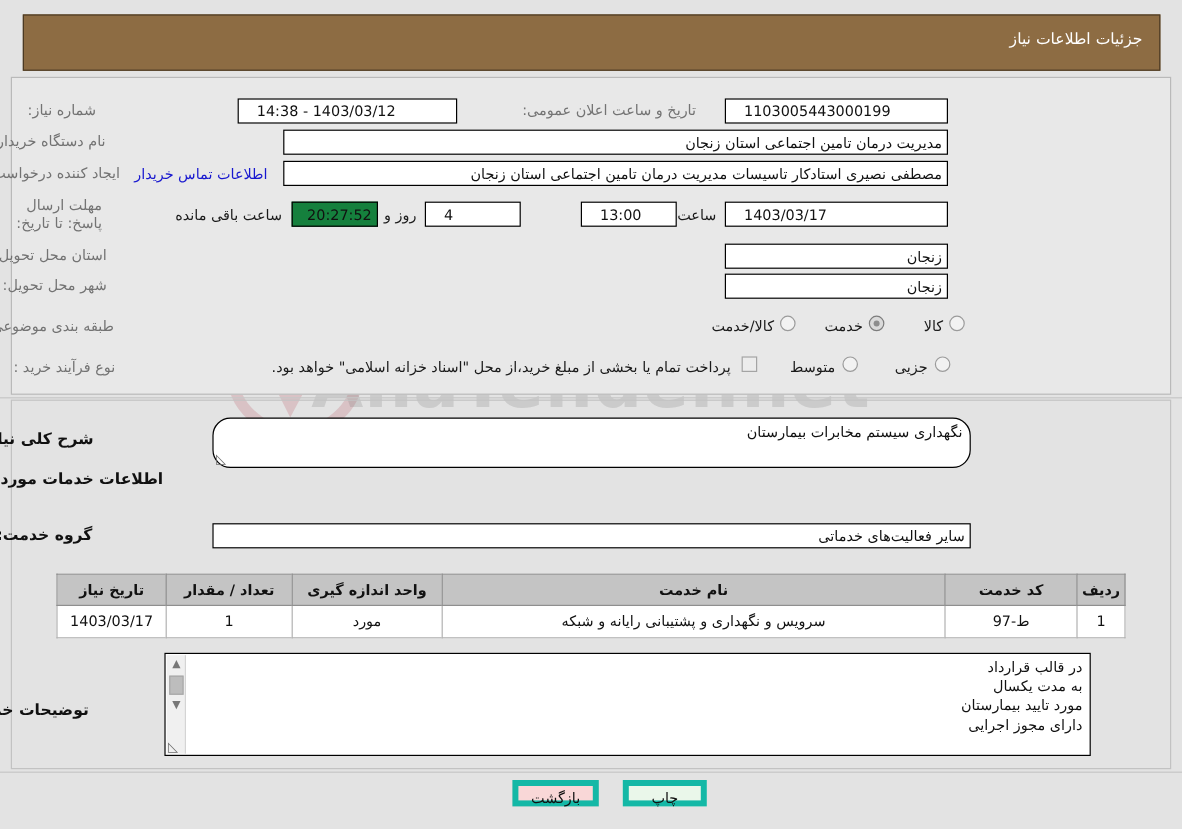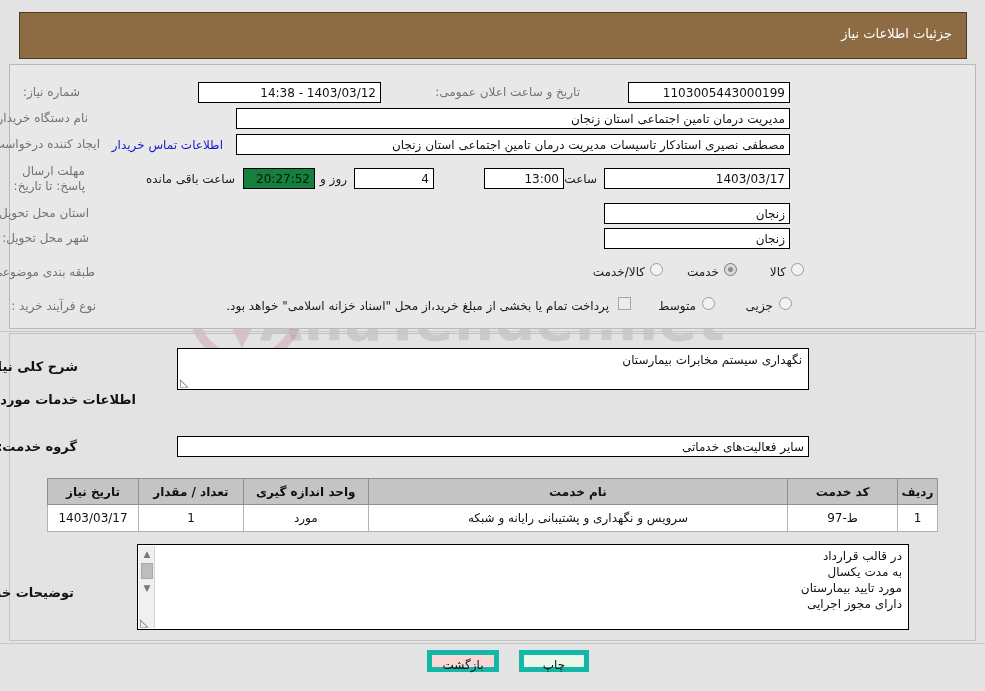--- a/index.html
+++ b/index.html
@@ -88,21 +88,21 @@
     border: 1px solid #000000;
     font-size: 12px;
     color: #111;
     padding: 1px 4px 0 4px;
     line-height: 18px;
     height: 21px;
     white-space: nowrap;
     overflow: hidden;
     z-index: 3;
   }
-  .fld.center { text-align: right; padding-left: 15px; }
+  .fld.center { text-align: left; padding-left: 15px; }
   .fld.right  { text-align: right; }
   .fld.cream  { background: #15803d; margin-left: 19px; }
   .inline-txt {
     position: absolute;
     font-size: 12px;
     white-space: nowrap;
     z-index: 3;
   }
   a.link {
     position: absolute;
@@ -271,21 +271,21 @@
     <div class="wm-text">AnaTender.net</div>
   </div>
 
   <div id="titlebar">
     <div class="title-text">جزئیات اطلاعات نیاز</div>
   </div>
 
   <div class="panel" id="panel-top"></div>
 
   <div class="lbl" style="right:905px; top:85px;">شماره نیاز:</div>
-  <div class="fld center" style="right:195px; top:82px; width:162px;">1103005443000199</div>
+  <div class="fld center" style="right:195px; top:82px; width:186px;">1103005443000199</div>
   <div class="lbl" style="right:405px; top:85px;">تاریخ و ساعت اعلان عمومی:</div>
   <div class="fld center" style="right:604px; top:82px; width:183px;">1403/03/12 - 14:38</div>
 
   <div class="lbl" style="right:897px; top:111px;">نام دستگاه خریدار:</div>
   <div class="fld right" style="right:195px; top:108px; width:554px;">مدیریت درمان تامین اجتماعی استان زنجان</div>
 
   <div class="lbl" style="right:885px; top:137px;">ایجاد کننده درخواست:</div>
   <div class="fld right" style="right:195px; top:134px; width:554px;">مصطفی نصیری استادکار تاسیسات مدیریت درمان تامین اجتماعی استان زنجان</div>
   <a class="link" style="right:762px; top:138px;">اطلاعات تماس خریدار</a>
 
@@ -318,21 +318,21 @@
   <div class="radio" style="right:270px; top:297px;"></div>
   <div class="radio-lbl" style="right:289px; top:299px;">متوسط</div>
   <div class="chk" style="right:354px; top:297px;"></div>
   <div class="inline-txt" style="right:376px; top:299px;">پرداخت تمام یا بخشی از مبلغ خرید،از محل "اسناد خزانه اسلامی" خواهد بود.</div>
 
   <div class="hr-line" style="top:331px;"></div>
 
   <div class="panel" id="panel-mid"></div>
 
   <div class="sec-head" style="right:907px; top:359px;">شرح کلی نیاز:</div>
-  <div class="ta-wrap" style="right:176px; top:348px; width:632px; height:42px;">
+  <div class="ta-wrap" style="right:176px; top:348px; width:632px; height:42px;border-radius:15px;">
     <div class="ta-text" style="left:10px;">نگهداری سیستم مخابرات بیمارستان</div>
     <div class="resize-grip">◺</div>
   </div>
 
   <div class="sec-head" style="right:849px; top:392px;">اطلاعات خدمات مورد نیاز</div>
 
   <div class="sec-head" style="right:908px; top:439px;">گروه خدمت:</div>
   <div class="fld right" style="right:176px; top:436px; width:632px; font-size:12px;">سایر فعالیت‌های خدماتی</div>
 
   <table id="tbl">

